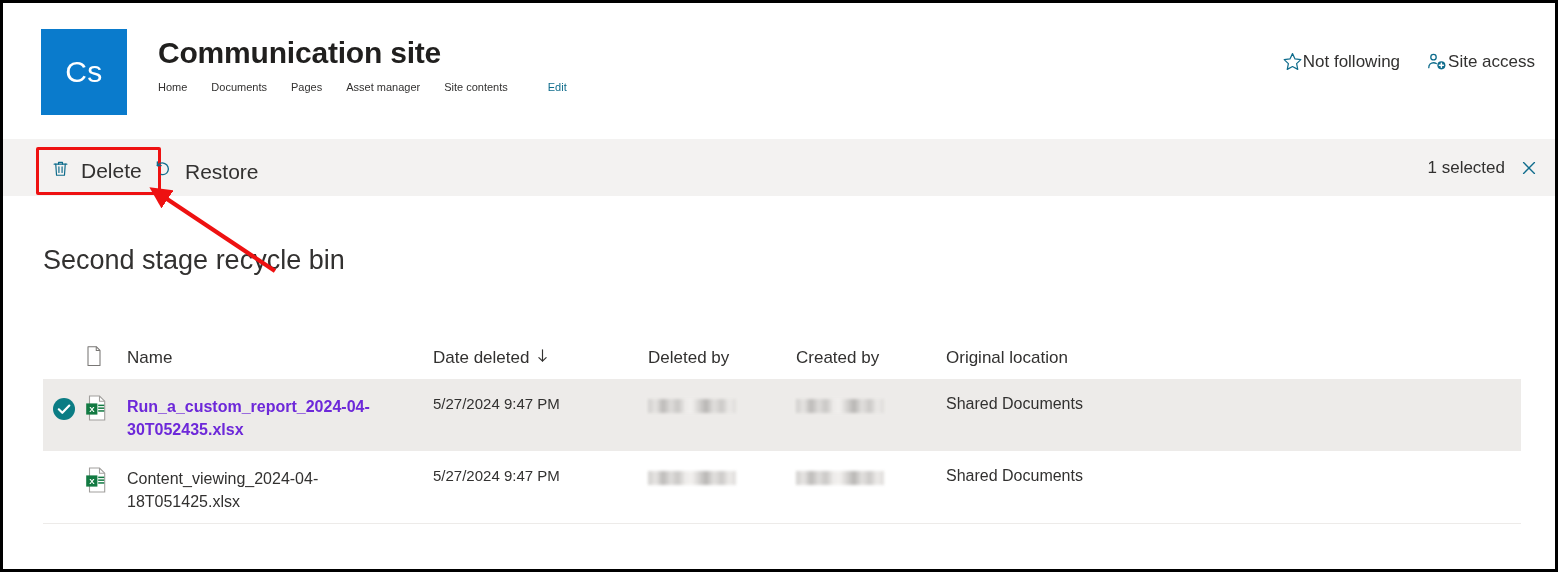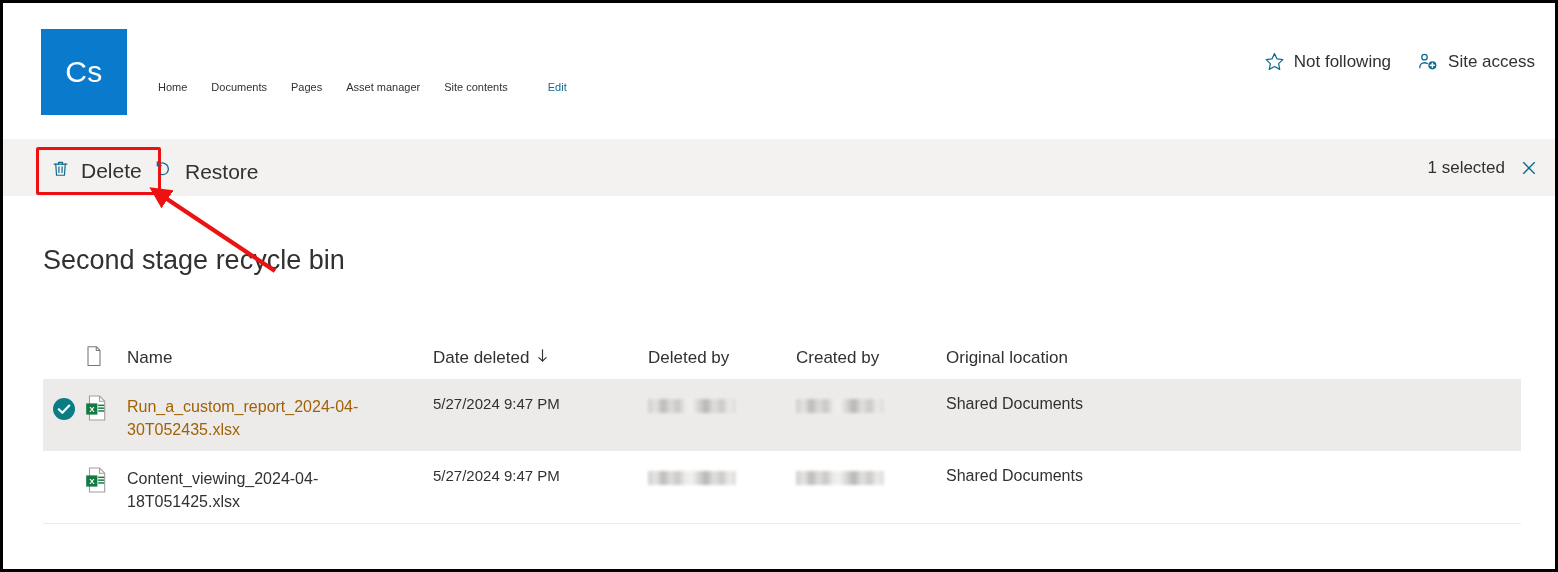--- a/index.html
+++ b/index.html
@@ -74,21 +74,20 @@
   .header-actions {
     position: absolute;
     right: 20px; top: 48px;
     display: flex;
     align-items: center;
     gap: 26px;
   }
   .header-action {
     display: flex;
     align-items: center;
-    gap: 9px;
     font-size: 17px;
     color: #323130;
     cursor: pointer;
     white-space: nowrap;
   }
   .header-action svg { display: block; }
 
   
   .command-bar {
     position: absolute;
@@ -197,22 +196,22 @@
   .col-loc    { width: 300px; flex: none; }
 
   .bin-header .col-check { width: 42px; }
   .bin-header .col-icon  { width: 42px; }
 
   .filename {
     line-height: 1.45;
     word-break: break-word;
   }
   .filename.bold {
-    font-weight: 400;
-    color: #a16207;
+    font-weight: 700;
+    color: #6d28d9;
   }
   .cell-date {
     font-size: 15px;
     color: #323130;
     padding-top: 2px;
     white-space: nowrap;
   }
   .cell-loc {
     font-size: 16px;
     color: #323130;
@@ -253,20 +252,21 @@
 </style>
 </head>
 <body>
 
 <div id="page">
 
   <div class="site-header">
 
     <div class="site-logo">Cs</div>
 
+    <div class="site-title">Communication site</div>
 
     <div class="site-nav">
       <div class="nav-item">Home</div>
       <div class="nav-item">Documents</div>
       <div class="nav-item">Pages</div>
       <div class="nav-item">Asset manager</div>
       <div class="nav-item">Site contents</div>
       <div class="nav-item edit-link">Edit</div>
     </div>
 

